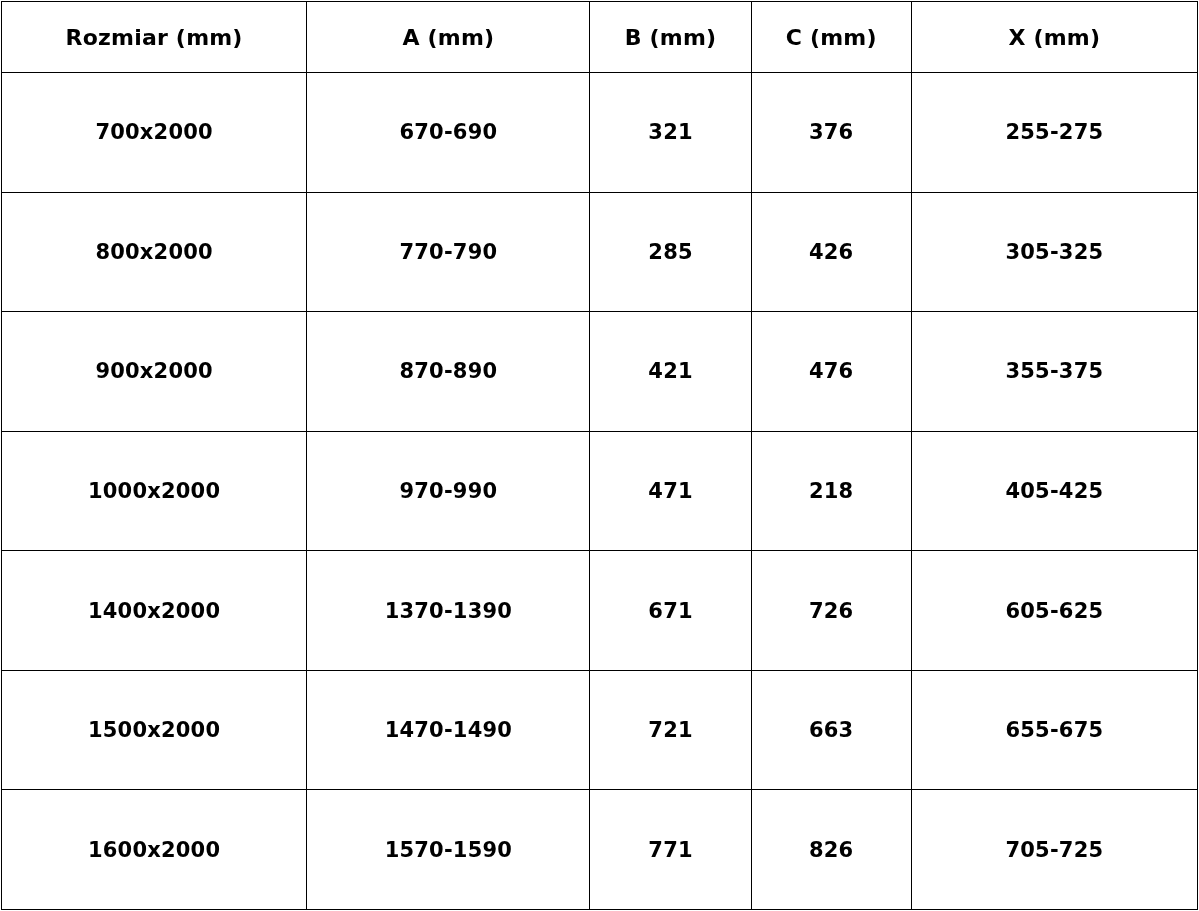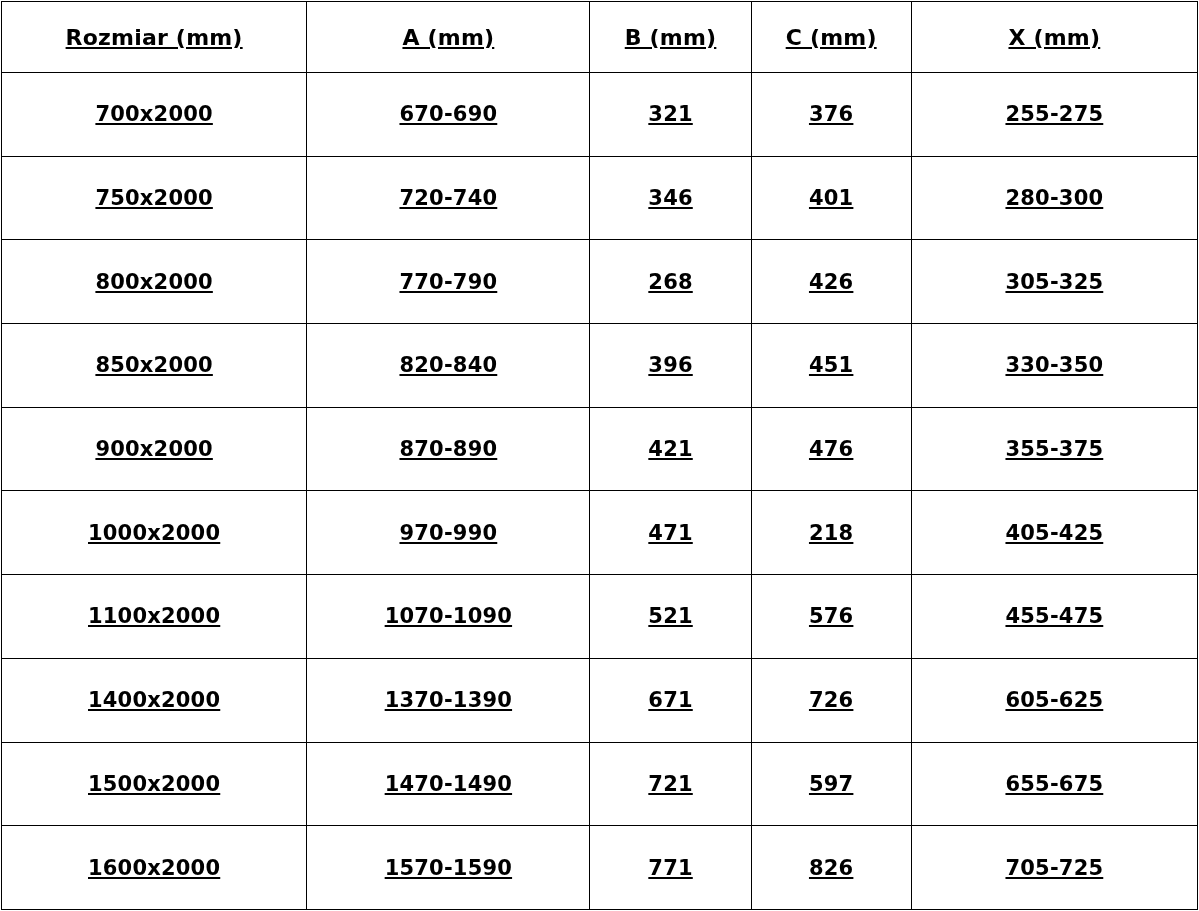--- a/index.html
+++ b/index.html
@@ -11,21 +11,20 @@
     width: 1199px;
     height: 911px;
     font-family: "DejaVu Sans", sans-serif;
     color: #000000;
     overflow: hidden;
   }
   .sheet {
     width: 984px;
     height: 911px;
     box-sizing: border-box;
-    text-decoration: underline;
   }
   table.dim-table {
     border-collapse: collapse;
     table-layout: fixed;
     width: 1197px;
     height: 909px;
     margin: 1px 0 0 1px;
   }
   table.dim-table col.c0 { width: 305px; }
   table.dim-table col.c1 { width: 283px; }
@@ -74,73 +73,52 @@
     </thead>
     <tbody>
       <tr>
         <td>700x2000</td>
         <td>670-690</td>
         <td>321</td>
         <td>376</td>
         <td>255-275</td>
       </tr>
       <tr>
-        <td>750x2000</td>
-        <td>720-740</td>
-        <td>346</td>
-        <td>401</td>
-        <td>280-300</td>
-      </tr>
-      <tr>
         <td>800x2000</td>
         <td>770-790</td>
-        <td>268</td>
+        <td>285</td>
         <td>426</td>
         <td>305-325</td>
-      </tr>
-      <tr>
-        <td>850x2000</td>
-        <td>820-840</td>
-        <td>396</td>
-        <td>451</td>
-        <td>330-350</td>
       </tr>
       <tr>
         <td>900x2000</td>
         <td>870-890</td>
         <td>421</td>
         <td>476</td>
         <td>355-375</td>
       </tr>
       <tr>
         <td>1000x2000</td>
         <td>970-990</td>
         <td>471</td>
         <td>218</td>
         <td>405-425</td>
       </tr>
       <tr>
-        <td>1100x2000</td>
-        <td>1070-1090</td>
-        <td>521</td>
-        <td>576</td>
-        <td>455-475</td>
-      </tr>
-      <tr>
         <td>1400x2000</td>
         <td>1370-1390</td>
         <td>671</td>
         <td>726</td>
         <td>605-625</td>
       </tr>
       <tr>
         <td>1500x2000</td>
         <td>1470-1490</td>
         <td>721</td>
-        <td>597</td>
+        <td>663</td>
         <td>655-675</td>
       </tr>
       <tr>
         <td>1600x2000</td>
         <td>1570-1590</td>
         <td>771</td>
         <td>826</td>
         <td>705-725</td>
       </tr>
     </tbody>

